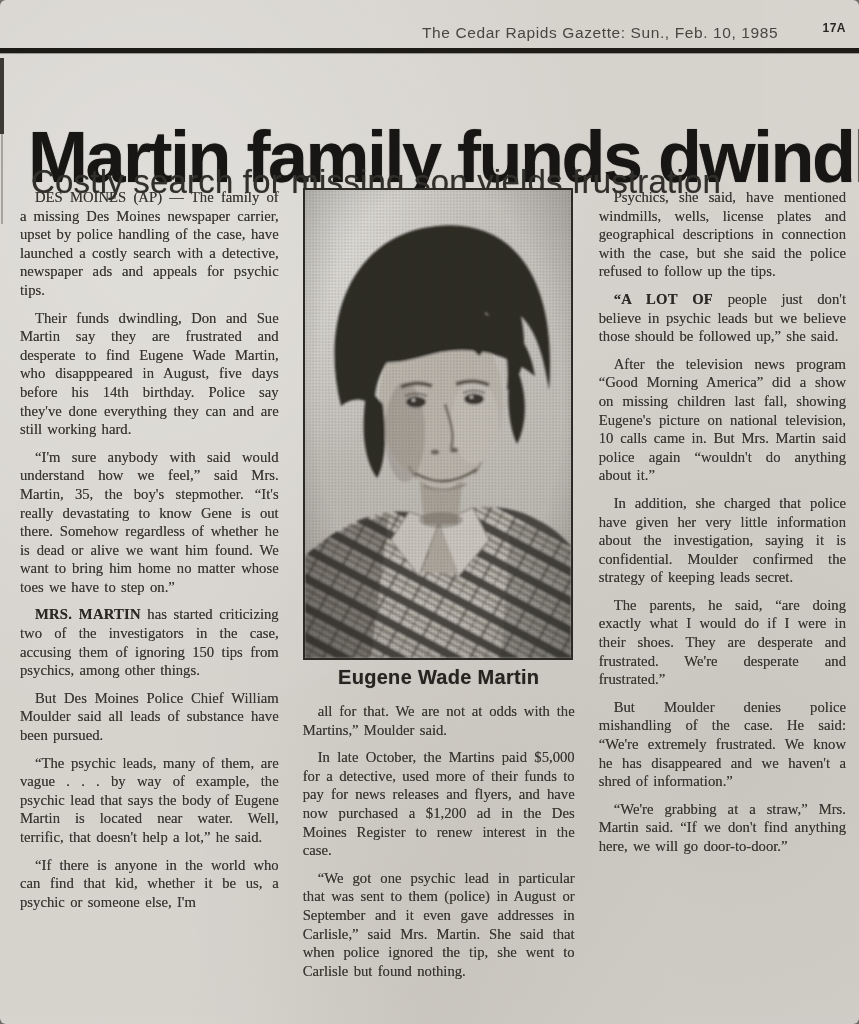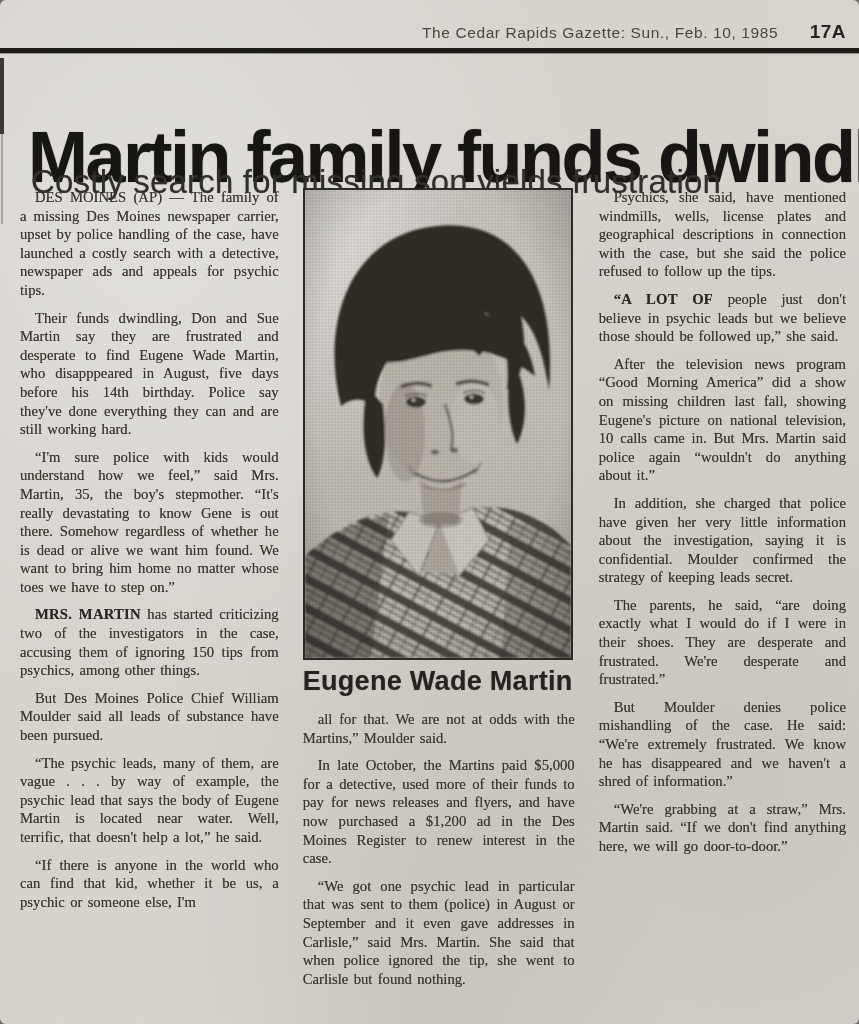--- a/index.html
+++ b/index.html
@@ -18,21 +18,21 @@
   .edge-mark2 { position:absolute; left:1px; top:134px; width:2px; height:90px; background:rgba(56,53,47,.35); }
 
   .masthead { position:absolute; top:21px; left:0; width:100%; height:26px; }
   .masthead-line {
     position:absolute; left:422px; top:3px;
     font-family:"Liberation Sans", sans-serif; font-size:15.5px; color:#45423c;
     letter-spacing:.6px; white-space:nowrap;
   }
   .page-num {
     position:absolute; right:13px; top:0;
-    font-family:"Liberation Sans", sans-serif; font-weight:bold; font-size:19px; color:#201e1b;
+    font-family:"Liberation Sans", sans-serif; font-weight:bold; font-size:12px; color:#201e1b;
     letter-spacing:.5px;
   }
   .masthead-rule { position:absolute; top:48px; left:0; width:859px; height:5px; background:#17150f;
     box-shadow:0 1px 0 rgba(23,21,15,.35); }
 
   .headline {
     position:absolute; top:68px; left:28px; width:820px;
     font-family:"Liberation Sans", sans-serif; font-weight:bold;
     font-size:72px; letter-spacing:-2.5px; color:#100f0d; white-space:nowrap;
     text-shadow:0 0 1px rgba(16,15,13,.55);
@@ -56,22 +56,22 @@
   p.para b { letter-spacing:.2px; color:#26231e; }
   p.para.gap-lg { margin-top:5px; }
 
   figure.photo-fig { margin:0 0 0 0; width:272px; }
   .photo-frame {
     width:266px; height:468px; border:2px solid #262420; background:#ccc8c1;
     position:relative; overflow:hidden;
   }
   .photo-frame svg { display:block; }
   figcaption.photo-caption {
-    font-family:"Liberation Sans", sans-serif; font-weight:bold;
-    font-size:27px; color:#201e1a; margin:6px 0 13px 0; letter-spacing:.3px;
+    text-align:center; font-family:"Liberation Sans", sans-serif; font-weight:bold;
+    font-size:20px; color:#201e1a; margin:6px 0 13px 0; letter-spacing:.3px;
     text-shadow:0 0 .8px rgba(32,30,26,.5);
   }
 
   .paper-grain { position:absolute; top:0; left:0; width:859px; height:1024px;
     pointer-events:none; opacity:.06; }
 </style>
 </head>
 <body>
 
 <div class="page">
@@ -87,21 +87,21 @@
 
   <h1 class="headline">Martin family funds dwindle</h1>
   <h2 class="subheadline">Costly search for missing son yields frustration</h2>
 
   <div class="body-columns">
 
     <div class="col">
       <div>
           <p class="para">DES MOINES (AP) — The family of a missing Des Moines newspaper carrier, upset by police handling of the case, have launched a costly search with a detective, newspaper ads and appeals for psychic tips.</p>
           <p class="para">Their funds dwindling, Don and Sue Martin say they are frustrated and desperate to find Eugene Wade Martin, who disapppeared in August, five days before his 14th birthday. Police say they've done everything they can and are still working hard.</p>
-          <p class="para">“I'm sure police with kids would understand how we feel,” said Mrs. Martin, 35, the boy's stepmother. “It's really devastating to know Gene is out there. Somehow regardless of whether he is dead or alive we want him found. We want to bring him home no matter whose toes we have to step on.”</p>
+          <p class="para">“I'm sure anybody with said would understand how we feel,” said Mrs. Martin, 35, the boy's stepmother. “It's really devastating to know Gene is out there. Somehow regardless of whether he is dead or alive we want him found. We want to bring him home no matter whose toes we have to step on.”</p>
           <p class="para gap-lg"><b>MRS. MARTIN</b> has started criticizing two of the investigators in the case, accusing them of ignoring 150 tips from psychics, among other things.</p>
           <p class="para">But Des Moines Police Chief William Moulder said all leads of substance have been pursued.</p>
           <p class="para">“The psychic leads, many of them, are vague . . . by way of example, the psychic lead that says the body of Eugene Martin is located near water. Well, terrific, that doesn't help a lot,” he said.</p>
           <p class="para">“If there is anyone in the world who can find that kid, whether it be us, a psychic or someone else, I'm</p>
         </div>
     </div>
 
     <div class="col">
       <figure class="photo-fig">
         <div class="photo-frame">

